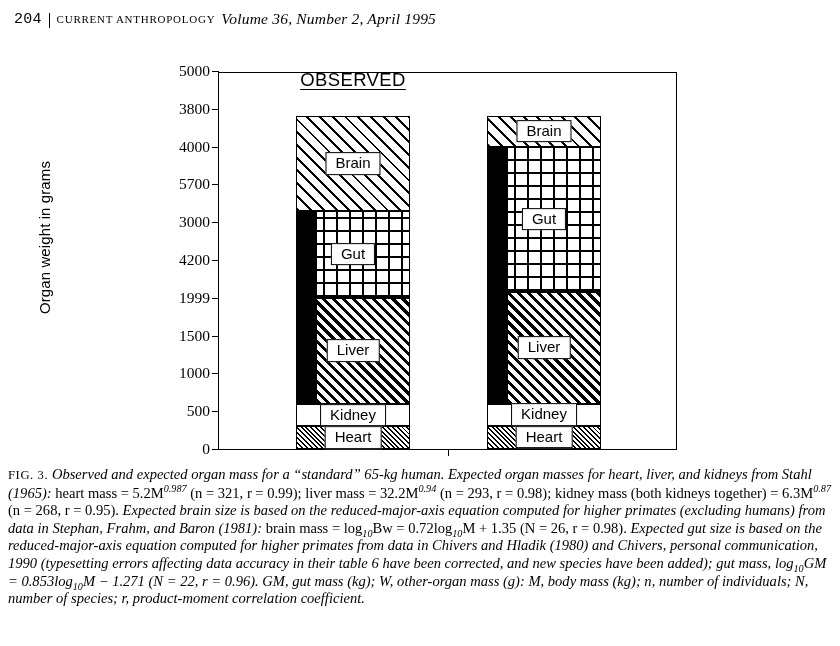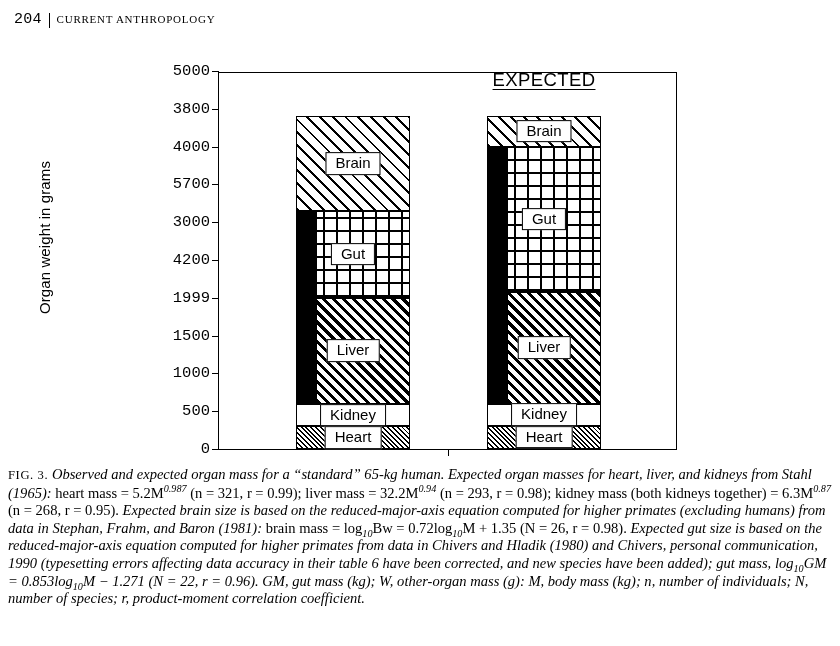--- a/index.html
+++ b/index.html
@@ -44,21 +44,21 @@
   }
 
   
   .ytick{
     position:absolute;left:-7px;width:7px;height:0;
     border-top:1.5px solid #000;
   }
   .ytlab{
     position:absolute;right:100%;margin-right:9px;
     transform:translateY(-50%);
-    font-family:Liberation Mono, monospace;font-size:15.5px;
+    font-family:Liberation Serif, serif;font-size:15.5px;
     white-space:nowrap;
   }
   .ytwrap{position:absolute;left:0;}
   
   #xmidtick{
     position:absolute;left:229px;bottom:-7px;width:0;height:7px;
     border-left:1.5px solid #000;
   }
 
   
@@ -129,20 +129,21 @@
   #caption sup{font-size:.7em;font-style:italic;vertical-align:super;line-height:0;}
   #caption sub{font-size:.7em;font-style:italic;vertical-align:sub;line-height:0;}
 </style>
 </head>
 <body>
 
 <div id="runhead">
   <span class="pg">204</span>
   <span class="rule"></span>
   <span class="jn">CURRENT ANTHROPOLOGY</span>
+  <span class="vol">Volume 36, Number 2, April 1995</span>
 </div>
 
 <div id="figure">
 
   <div id="ylabel">Organ weight in grams</div>
 
   <div id="plot">
 
     <div id="yticks">
         <div class="ytwrap" style="bottom: 0px;">
@@ -185,21 +186,21 @@
           <div class="ytick"></div>
           <div class="ytlab">3800</div>
         </div>
         <div class="ytwrap" style="bottom: 378px;">
           <div class="ytick"></div>
           <div class="ytlab">5000</div>
         </div>
       </div>
     <div id="xmidtick"></div>
 
-    <div class="grouptitle" id="title-expected">EXPECTED</div>
+    <div class="grouptitle" id="title-observed">OBSERVED</div>
 
     <div class="bar observed" id="bar-observed">
         <div class="seg fill-fine" style="bottom: 0px; height: 22.68px;"></div>
         <div class="seg fill-white" style="bottom: 22.68px; height: 22.68px;"></div>
         <div class="seg fill-diag-dense" style="bottom: 45.36px; height: 105.84px;"></div>
         <div class="seg fill-grid" style="bottom: 151.2px; height: 86.94px;"></div>
         <div class="seg fill-diag" style="bottom: 238.14px; height: 94.5px;"></div>
         <div class="shadow" style="bottom: 45.36px; height: 192.78px;"></div>
         <div class="chip" style="bottom: 11.34px; top: auto; transform: translate(-50%, 50%);">Heart</div>
         <div class="chip" style="bottom: 34.02px; top: auto; transform: translate(-50%, 50%);">Kidney</div>

